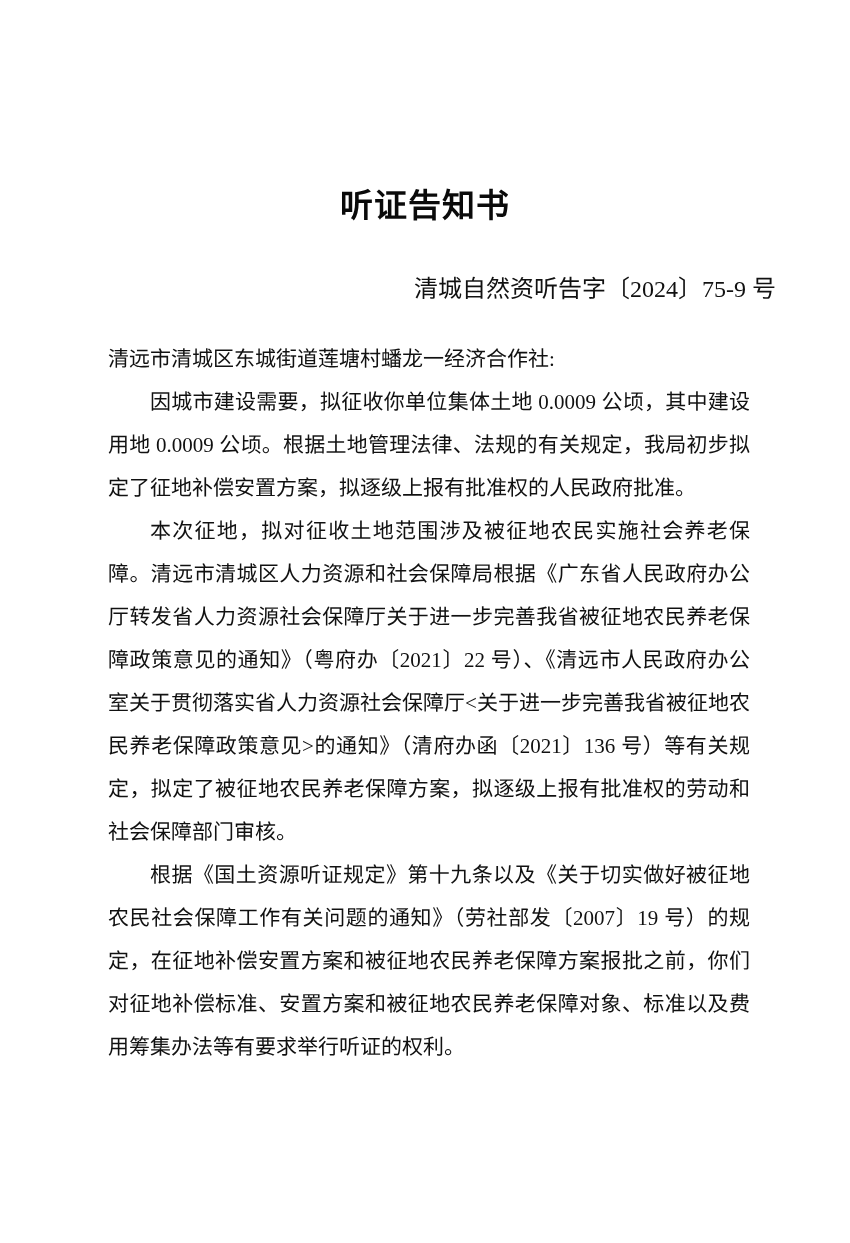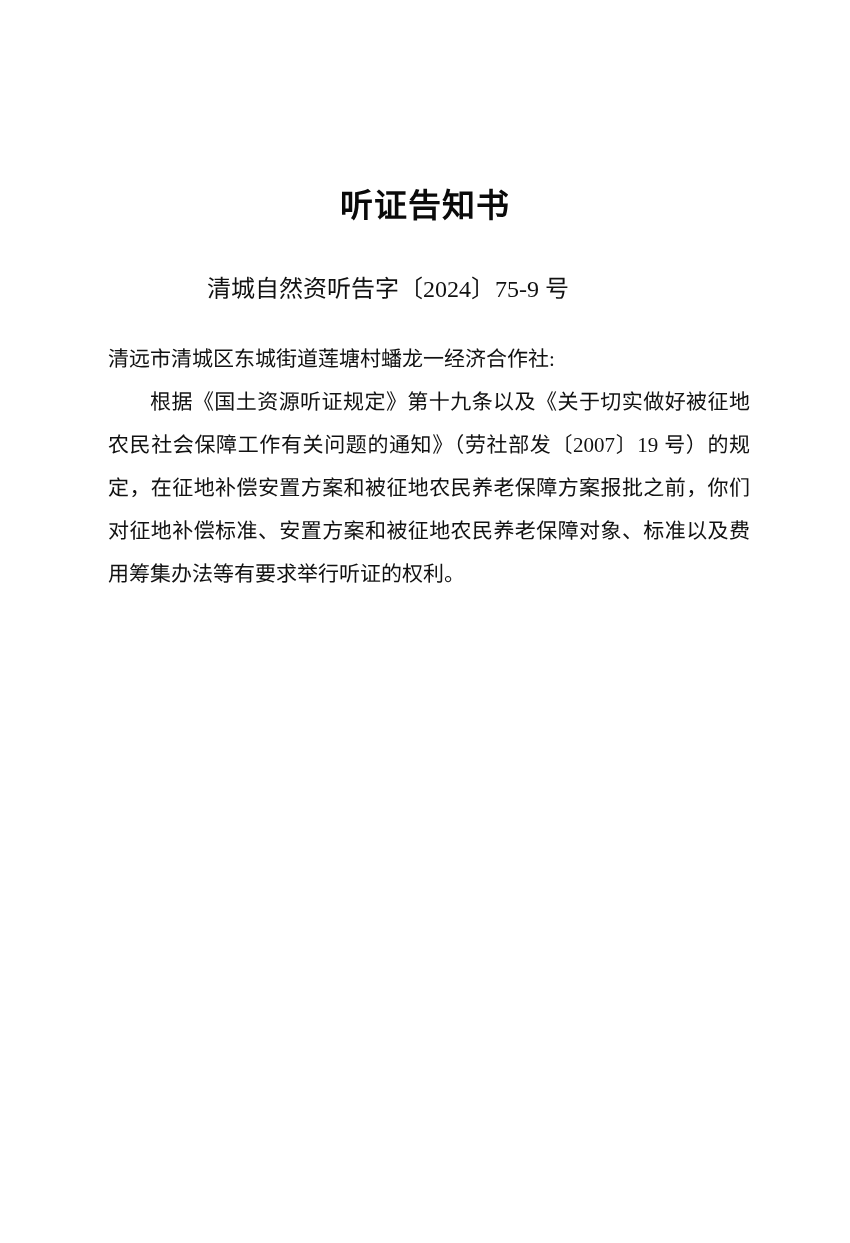--- a/index.html
+++ b/index.html
@@ -22,21 +22,21 @@
     font-family: "Liberation Sans", "DejaVu Sans", sans-serif;
     font-weight: 700;
     font-size: 33px;
     line-height: 44px;
     letter-spacing: 1px;
     color: #0a0a0a;
   }
   .doc-number {
     margin-top: 44px;
     padding-right: 74px;
-    text-align: center;
+    text-align: right;
     font-family: "Liberation Serif", "DejaVu Serif", serif;
     font-size: 24px;
     line-height: 34px;
     color: #111111;
   }
   .doc-body {
     margin: 32px 100px 0 108px;
     font-family: "Liberation Serif", "DejaVu Serif", serif;
     font-size: 21px;
     line-height: 43px;
@@ -54,15 +54,17 @@
 </head>
 <body>
 
 <div class="page">
   <h1 class="doc-title">听证告知书</h1>
 
   <div class="doc-number">清城自然资听告字〔2024〕75-9 号</div>
 
   <div class="doc-body">
     <p class="recipient">清远市清城区东城街道莲塘村蟠龙一经济合作社:</p>
+    <p class="para">因城市建设需要，拟征收你单位集体土地 0.0009 公顷，其中建设用地 0.0009 公顷。根据土地管理法律、法规的有关规定，我局初步拟定了征地补偿安置方案，拟逐级上报有批准权的人民政府批准。</p>
+    <p class="para">本次征地，拟对征收土地范围涉及被征地农民实施社会养老保障。清远市清城区人力资源和社会保障局根据《广东省人民政府办公厅转发省人力资源社会保障厅关于进一步完善我省被征地农民养老保障政策意见的通知》（粤府办〔2021〕22 号）、《清远市人民政府办公室关于贯彻落实省人力资源社会保障厅&lt;关于进一步完善我省被征地农民养老保障政策意见&gt;的通知》（清府办函〔2021〕136 号）等有关规定，拟定了被征地农民养老保障方案，拟逐级上报有批准权的劳动和社会保障部门审核。</p>
     <p class="para">根据《国土资源听证规定》第十九条以及《关于切实做好被征地农民社会保障工作有关问题的通知》（劳社部发〔2007〕19 号）的规定，在征地补偿安置方案和被征地农民养老保障方案报批之前，你们对征地补偿标准、安置方案和被征地农民养老保障对象、标准以及费用筹集办法等有要求举行听证的权利。</p>
   </div>
 </div>
 
 </body></html>

